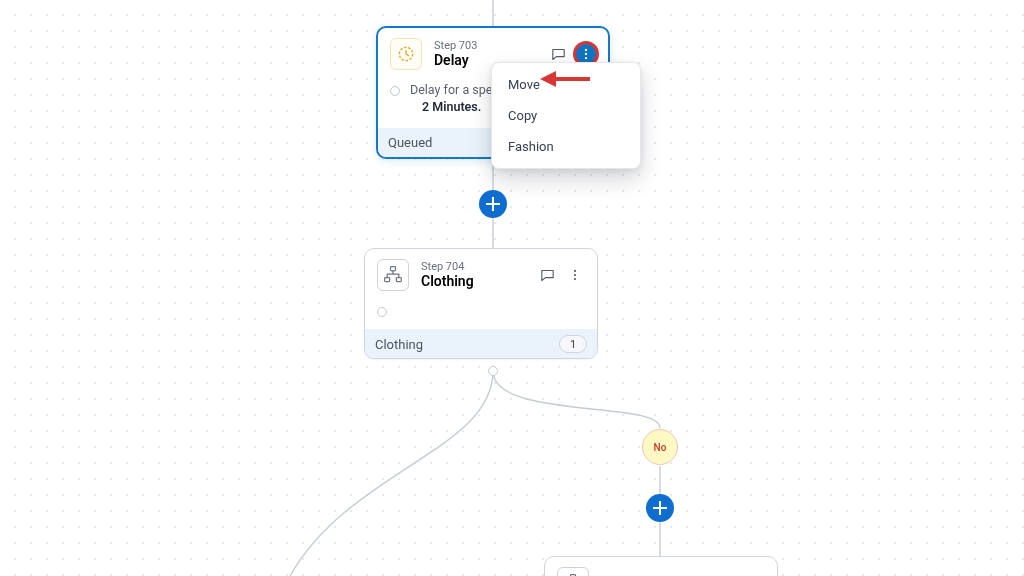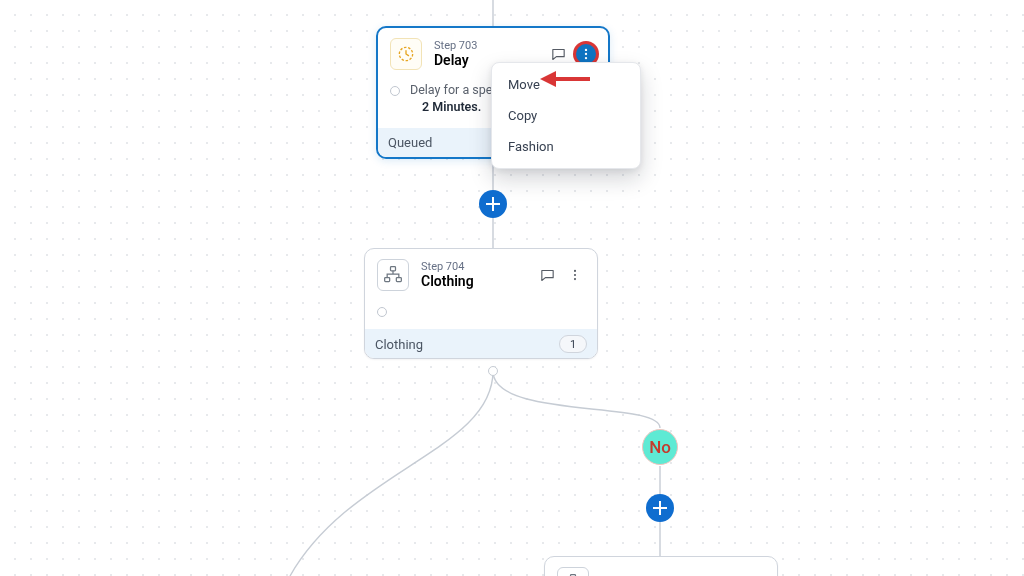--- a/index.html
+++ b/index.html
@@ -135,24 +135,24 @@
   }
   .plus-btn:after{
     content:'';
     width:2px; height:14px; background:#fff; position:absolute;
   }
 
   .branch-label {
     position:absolute;
     width:36px; height:36px;
     border-radius:50%;
-    background:#5eead4;
+    background:#fef9c3;
     border:1px solid #f0c4be;
     color:#c43b2e;
-    font-size:17px;
+    font-size:10px;
     font-weight:500;
     display:flex; align-items:center; justify-content:center;
   }
 
   .dropdown {
     position:absolute;
     width:150px;
     background:#fff;
     border:1px solid #e5e7eb;
     border-radius:8px;

